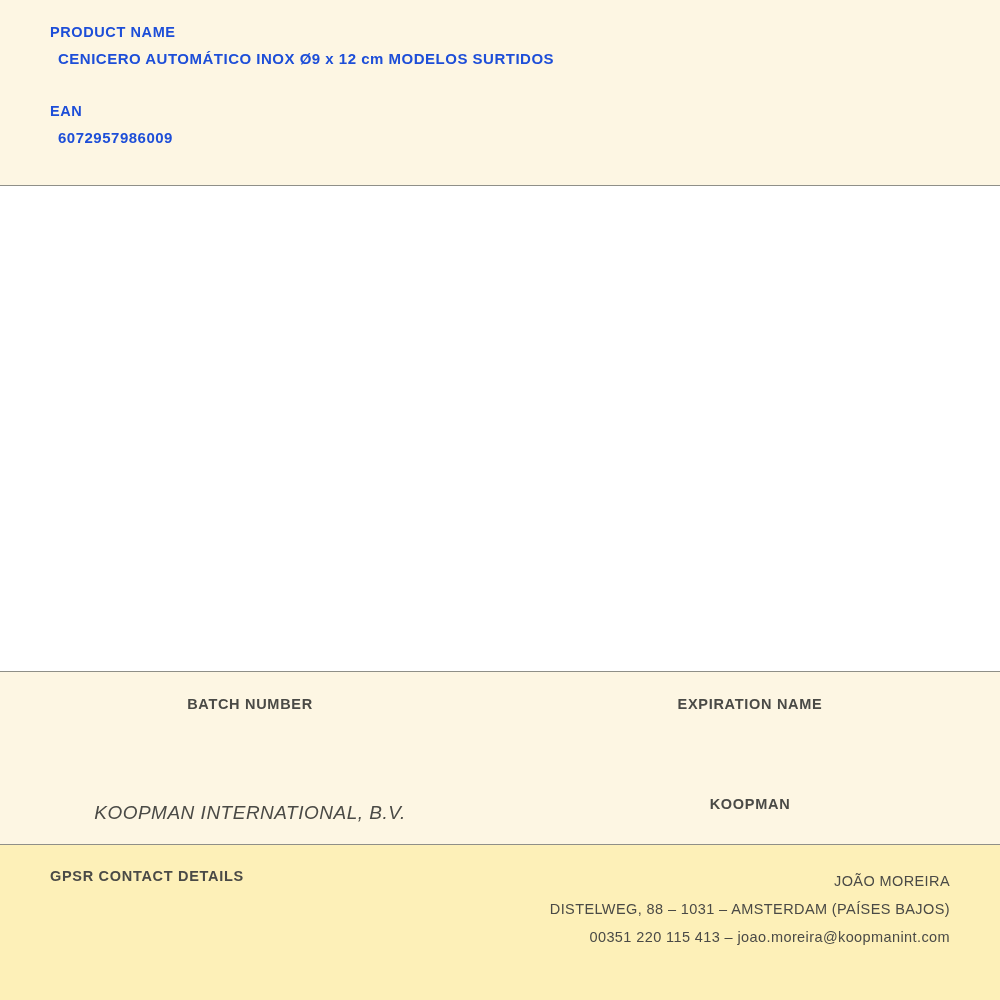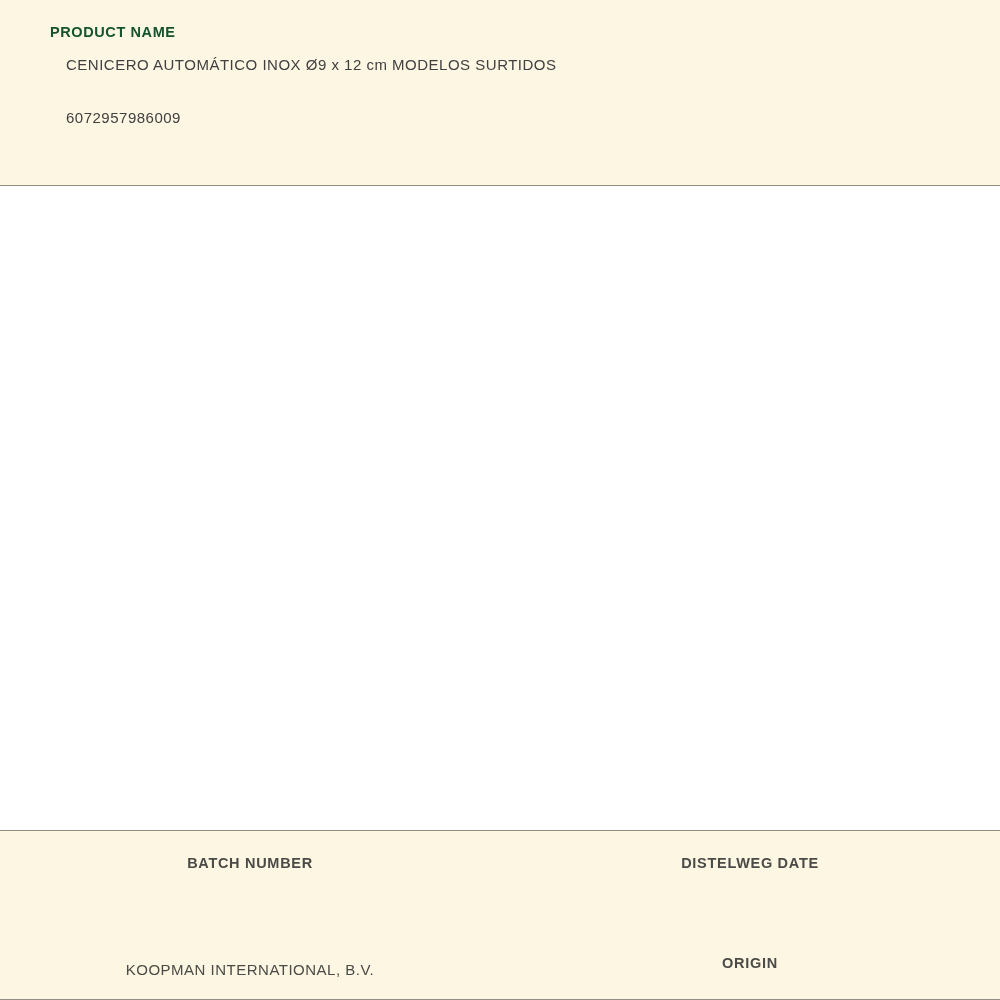--- a/index.html
+++ b/index.html
@@ -27,29 +27,29 @@
     background: #fdf6e3;
     padding: 24px 50px 22px 50px;
     box-sizing: border-box;
     border-bottom: 1px solid #8f8f88;
     height: 186px;
   }
   .field-label {
     font-size: 14.5px;
     font-weight: bold;
     letter-spacing: 0.6px;
-    color: #14532d;
+    color: #1d4ed8;
     margin: 0 0 10px 0;
   }
   .field-value {
     font-size: 15px;
     letter-spacing: 0.5px;
-    color: #404040;
-    margin: 16px;
-    font-weight: normal;
+    color: #1d4ed8;
+    margin: 8px;
+    font-weight: bold;
   }
   .field-group + .field-group {
     margin-top: 36px;
   }
 
   
   .body-area {
     flex: 1 1 auto;
     background: #ffffff;
     border-bottom: 1px solid #8f8f88;
@@ -73,25 +73,26 @@
     padding: 0 20px;
   }
   .mid-label {
     font-size: 14.5px;
     font-weight: bold;
     letter-spacing: 0.7px;
     color: #4a4a46;
     margin: 0;
   }
   .mid-value {
-    font-size: 15px;
+    font-size: 19px;
     letter-spacing: 0.5px;
     color: #4a4a46;
     margin: 6px 0 0 0;
     min-height: 18px;
+    font-style: italic;
   }
   .mid-row.first {
     margin-bottom: 60px;
   }
 
   
   .footer-block {
     background: #fdf0b8;
     padding: 22px 50px 20px 50px;
     box-sizing: border-box;
@@ -123,41 +124,50 @@
 <body>
 
 <div class="sheet">
 
   <div class="top-block">
     <div class="field-group">
       <p class="field-label">PRODUCT NAME</p>
       <p class="field-value">CENICERO AUTOMÁTICO INOX Ø9 x 12 cm MODELOS SURTIDOS</p>
     </div>
     <div class="field-group">
+      <p class="field-label">EAN</p>
       <p class="field-value">6072957986009</p>
     </div>
   </div>
 
   <div class="body-area"></div>
 
   <div class="mid-block">
     <div class="mid-row first">
       <div class="mid-cell">
         <p class="mid-label">BATCH NUMBER</p>
         <p class="mid-value"></p>
       </div>
       <div class="mid-cell">
-        <p class="mid-label">DISTELWEG DATE</p>
+        <p class="mid-label">EXPIRATION NAME</p>
         <p class="mid-value"></p>
       </div>
     </div>
     <div class="mid-row">
       <div class="mid-cell">
         <p class="mid-value">KOOPMAN INTERNATIONAL, B.V.</p>
       </div>
       <div class="mid-cell">
-        <p class="mid-label">ORIGIN</p>
+        <p class="mid-label">KOOPMAN</p>
       </div>
     </div>
   </div>
 
+  <div class="footer-block">
+    <div class="footer-title">GPSR CONTACT DETAILS</div>
+    <div class="footer-contact">
+      <div>JOÃO MOREIRA</div>
+      <div>DISTELWEG, 88 – 1031 – AMSTERDAM (PAÍSES BAJOS)</div>
+      <div>00351 220 115 413 – joao.moreira@koopmanint.com</div>
+    </div>
+  </div>
 
 </div>
 
 </body></html>

